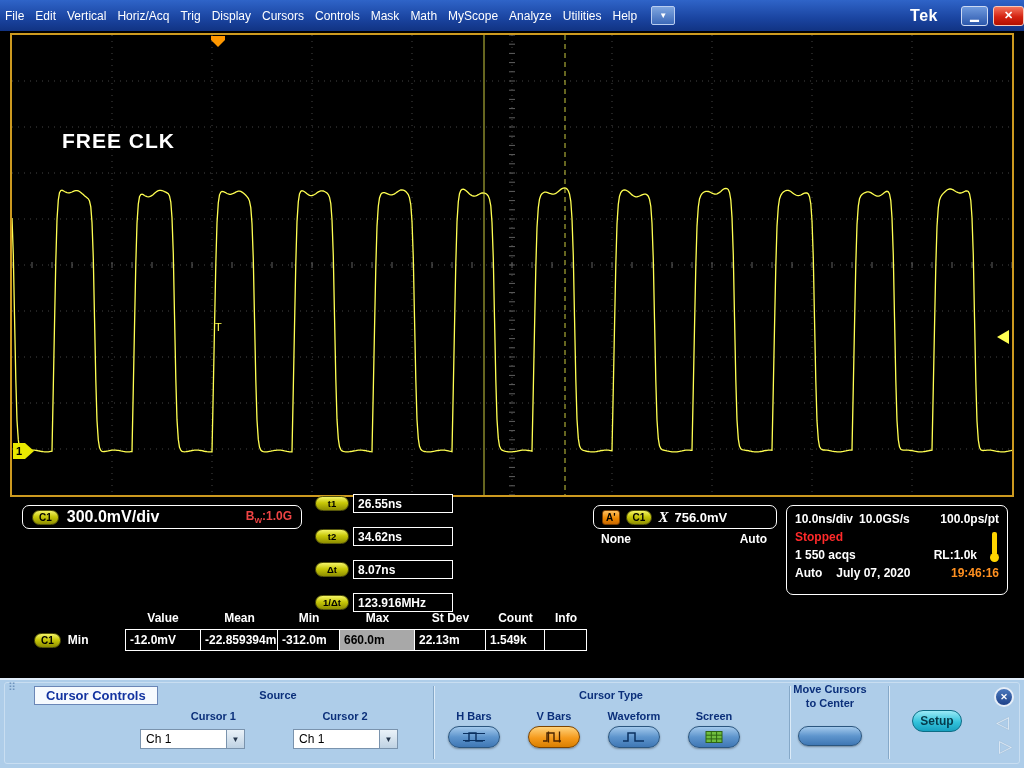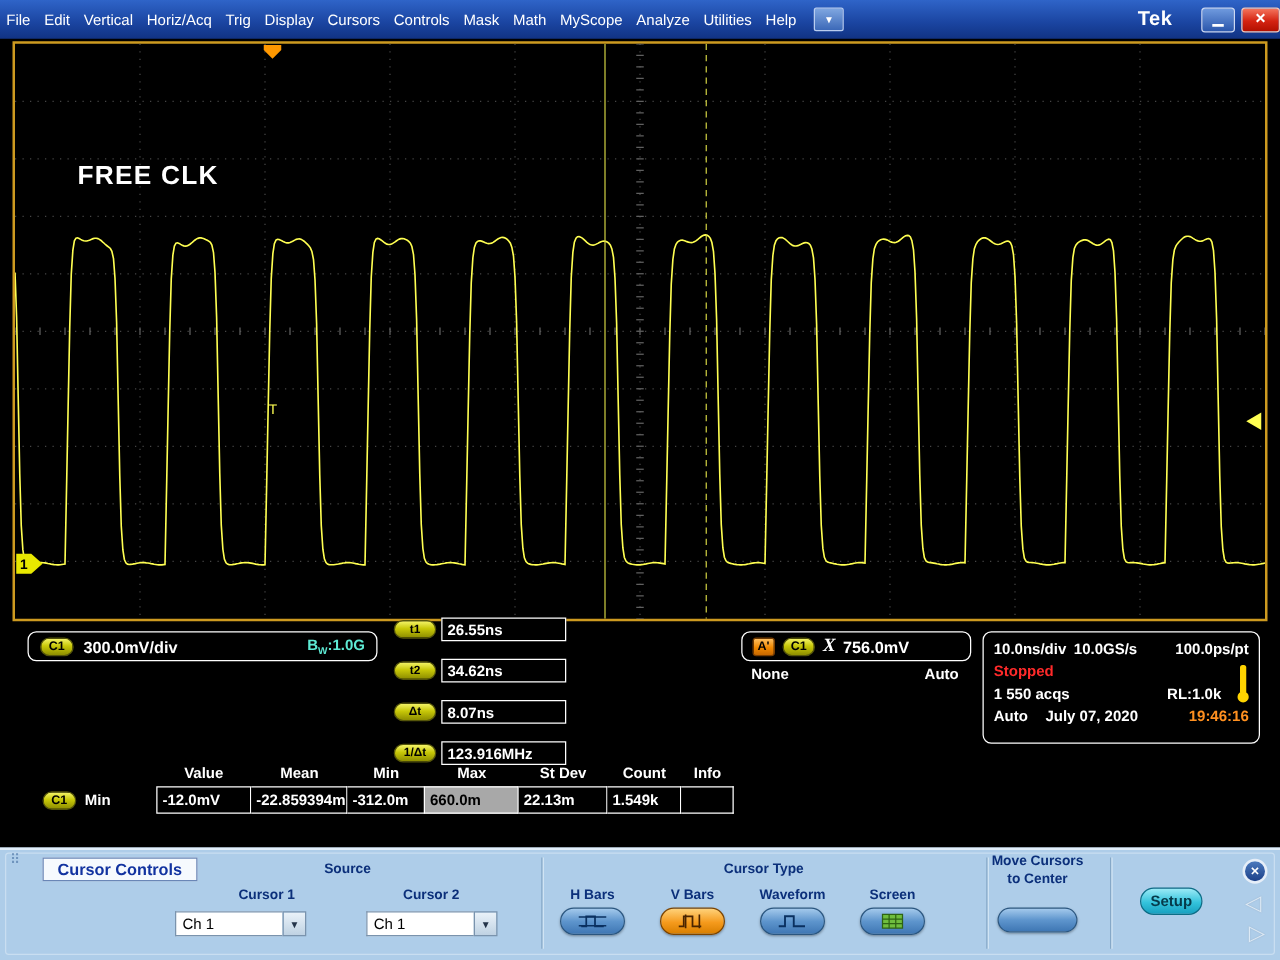--- a/index.html
+++ b/index.html
@@ -21,22 +21,22 @@
   .scope{position:absolute;left:10px;top:33px;width:1004px;height:464px;border:2px solid #cd9a20;background:#000;box-sizing:border-box;}
   .scope svg{display:block;width:1000px;height:460px;}
   .free-clk{position:absolute;left:50px;top:94px;color:#fff;font-size:21px;font-weight:bold;letter-spacing:1px;}
 
   
   .badge{display:inline-block;background:linear-gradient(180deg,#f4f468,#c8c808 45%,#8e8e00);
     border:1px solid #55550a;border-radius:9px;color:#000;font-size:10px;font-weight:bold;
     padding:1px 6px;line-height:11px;text-align:center;}
   .vr-box{position:absolute;left:22px;top:505px;width:280px;height:24px;border:1px solid #fff;border-radius:7px;
     display:flex;align-items:center;gap:8px;padding:0 9px;box-sizing:border-box;}
-  .vr-scale{color:#fff;font-weight:bold;font-size:13px;}
-  .vr-bw{margin-left:auto;color:#5eead4;font-weight:bold;font-size:12px;padding-left:40px;}
+  .vr-scale{color:#fff;font-weight:bold;font-size:16px;}
+  .vr-bw{margin-left:auto;color:#ef4444;font-weight:bold;font-size:12px;padding-left:40px;}
   .vr-bw sub{font-size:8px;}
 
   .cr{position:absolute;left:315px;top:494px;display:flex;flex-direction:column;gap:14px;}
   .cr-row{display:grid;grid-template-columns:34px 100px;gap:4px;align-items:center;}
   .cr-row .badge{font-size:9.5px;padding:1px 3px;}
   .cr-val{height:19px;border:1px solid #fff;background:#000;color:#fff;font-weight:bold;font-size:12px;
     padding:2px 4px;box-sizing:border-box;line-height:14px;}
 
   .trig{position:absolute;left:593px;top:505px;width:184px;}
   .trig-box{border:1px solid #fff;border-radius:7px;height:24px;display:flex;align-items:center;gap:6px;

